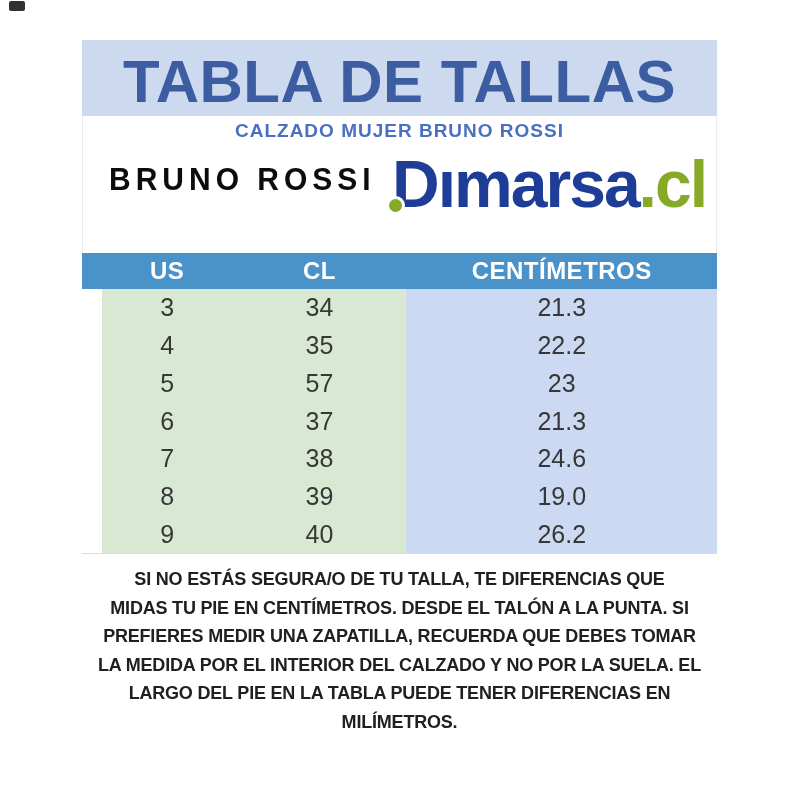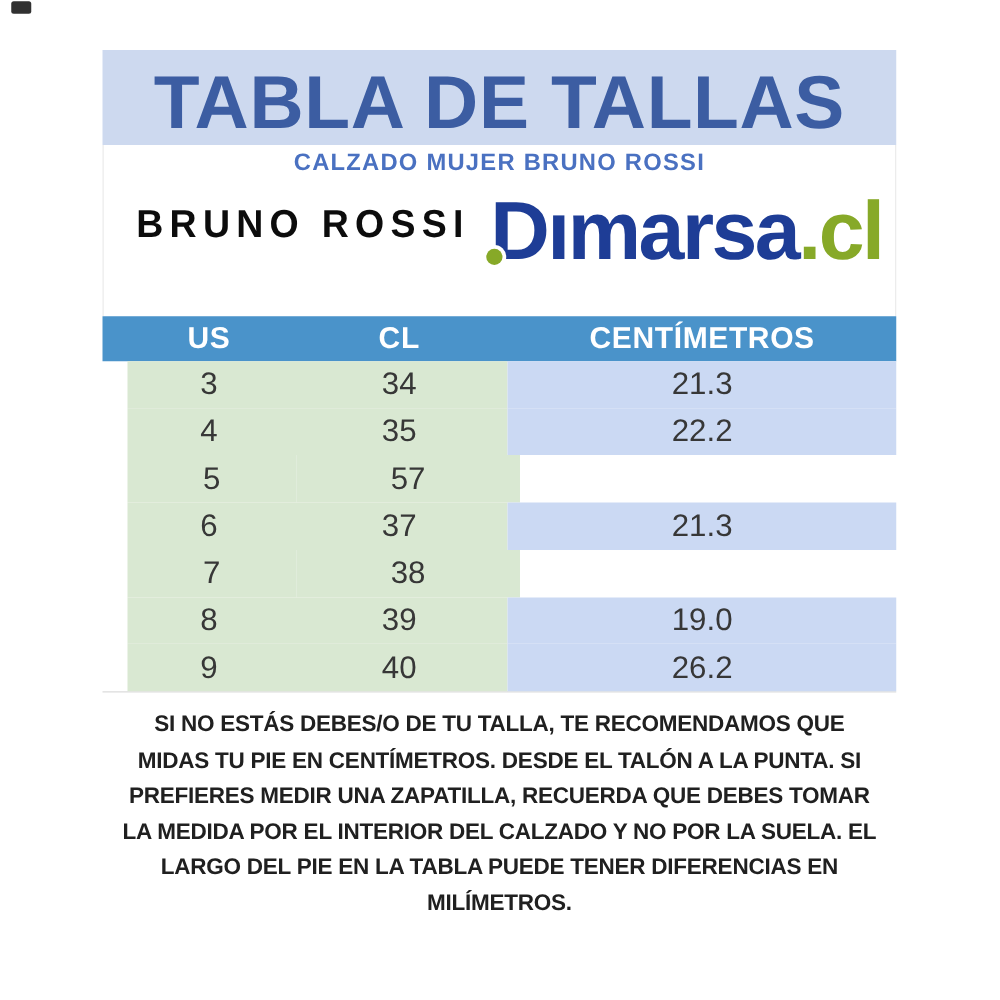--- a/index.html
+++ b/index.html
@@ -109,45 +109,47 @@
           <div class="td col-cm blue">21.3</div>
         </div>
         <div class="tr">
           <div class="td col-us green">4</div>
           <div class="td col-cl green">35</div>
           <div class="td col-cm blue">22.2</div>
         </div>
         <div class="tr">
           <div class="td col-us green">5</div>
           <div class="td col-cl green">57</div>
+          <div class="td col-cm blue">23</div>
         </div>
         <div class="tr">
           <div class="td col-us green">6</div>
           <div class="td col-cl green">37</div>
           <div class="td col-cm blue">21.3</div>
         </div>
         <div class="tr">
           <div class="td col-us green">7</div>
           <div class="td col-cl green">38</div>
+          <div class="td col-cm blue">24.6</div>
         </div>
         <div class="tr">
           <div class="td col-us green">8</div>
           <div class="td col-cl green">39</div>
           <div class="td col-cm blue">19.0</div>
         </div>
         <div class="tr">
           <div class="td col-us green">9</div>
           <div class="td col-cl green">40</div>
           <div class="td col-cm blue">26.2</div>
         </div>
       </div>
   </section>
 
   <section class="note" id="note">
-      <div class="note-line">SI NO ESTÁS DEBES/O DE TU TALLA, TE RECOMENDAMOS QUE</div>
+      <div class="note-line">SI NO ESTÁS SEGURA/O DE TU TALLA, TE DIFERENCIAS QUE</div>
       <div class="note-line">MIDAS TU PIE EN CENTÍMETROS. DESDE EL TALÓN A LA PUNTA. SI</div>
       <div class="note-line">PREFIERES MEDIR UNA ZAPATILLA, RECUERDA QUE DEBES TOMAR</div>
       <div class="note-line">LA MEDIDA POR EL INTERIOR DEL CALZADO Y NO POR LA SUELA. EL</div>
       <div class="note-line">LARGO DEL PIE EN LA TABLA PUEDE TENER DIFERENCIAS EN</div>
       <div class="note-line">MILÍMETROS.</div>
     </section>
 
 </div>
 
 </body></html>

